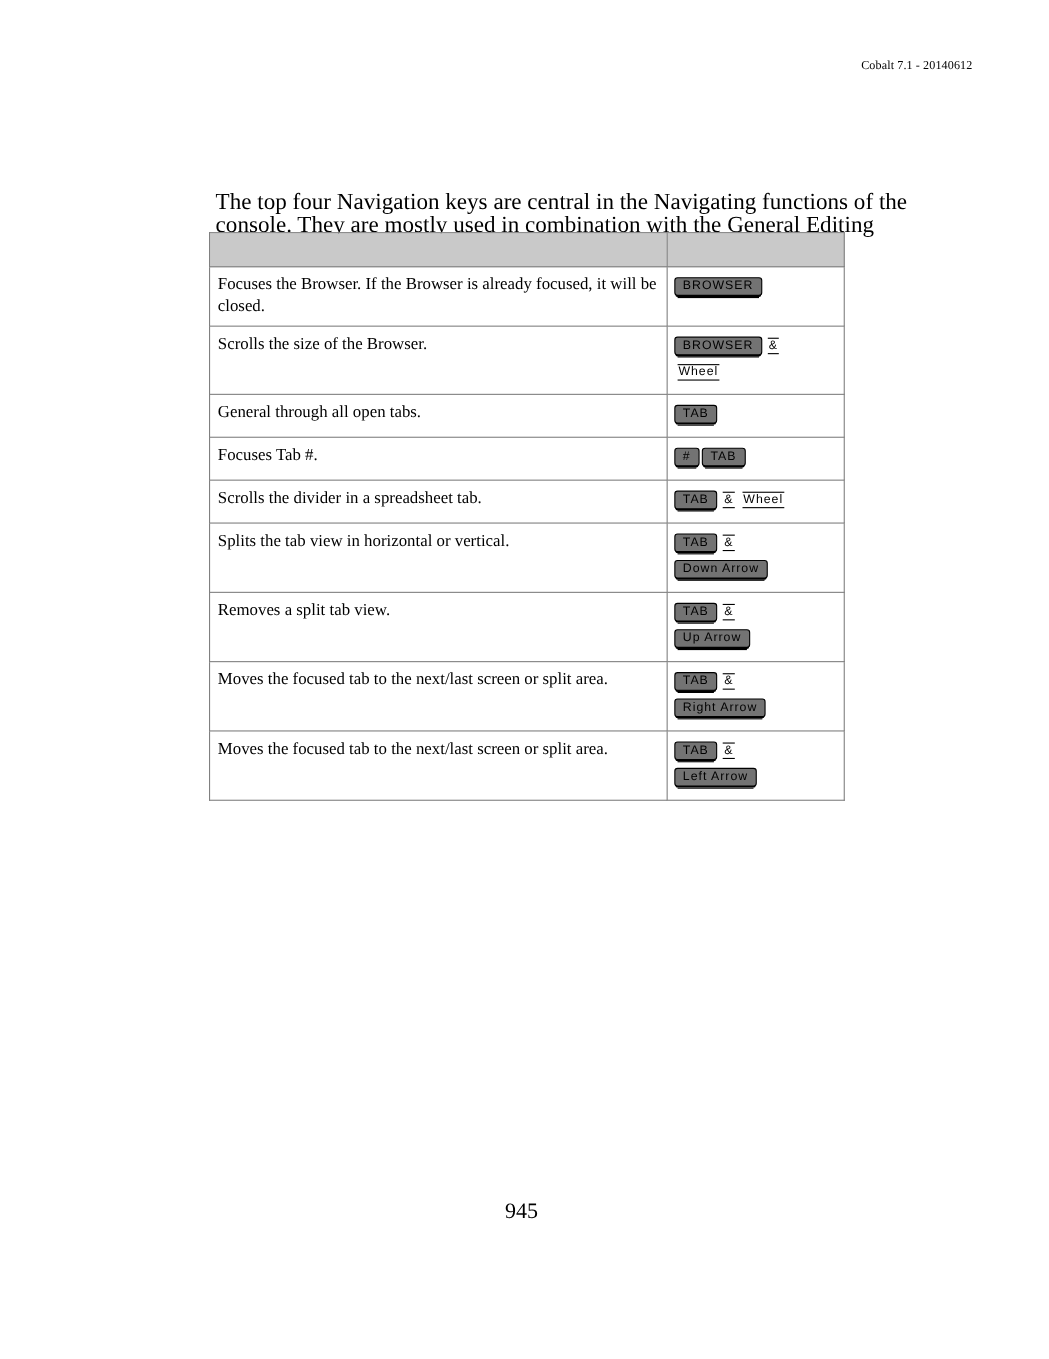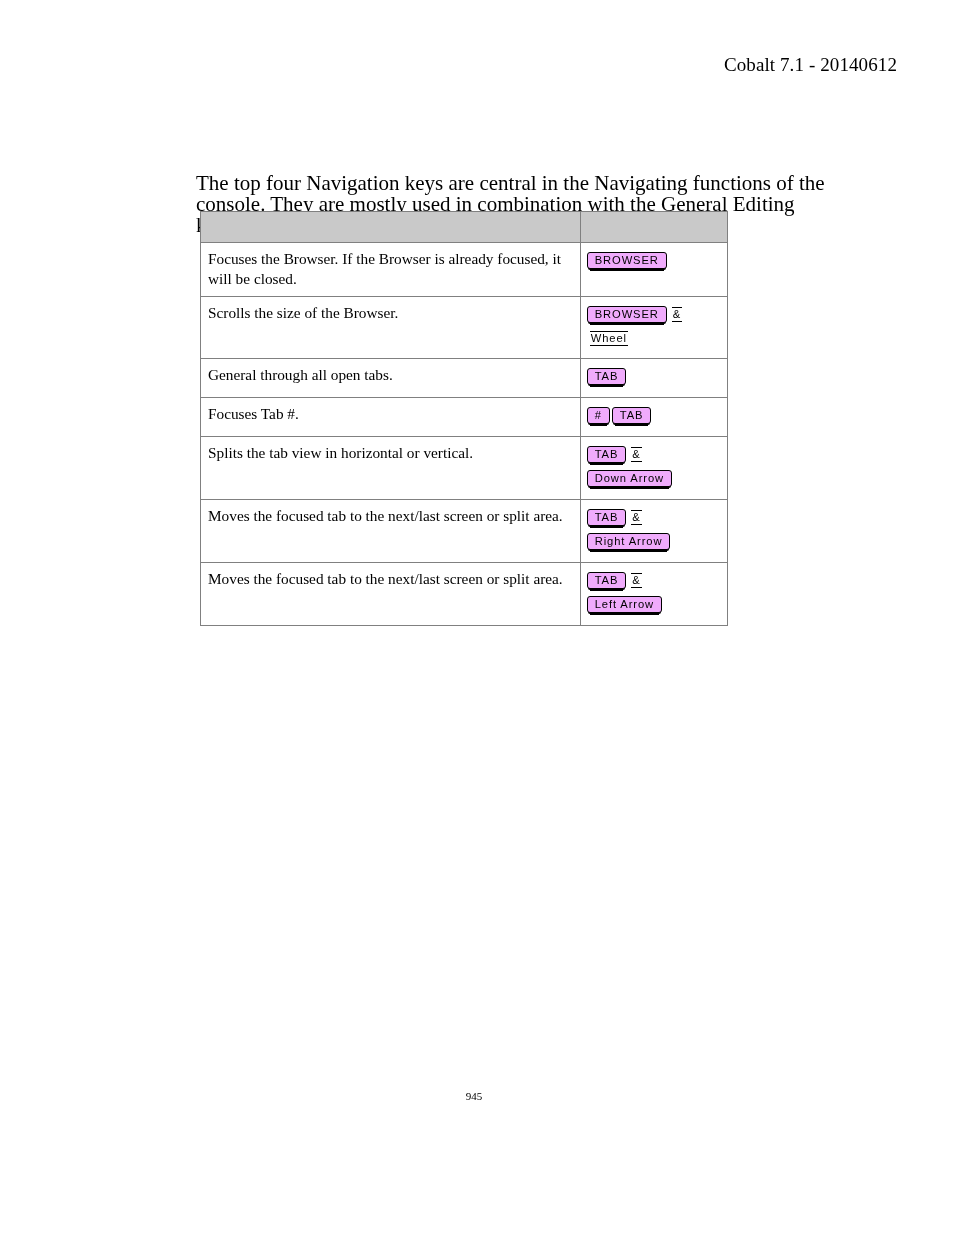--- a/index.html
+++ b/index.html
@@ -13,43 +13,43 @@
     position: relative;
     font-family: "Liberation Serif", "DejaVu Serif", serif;
     color: #000000;
     overflow: hidden;
   }
 
   
   .page-header {
     position: absolute;
     top: 54px;
-    right: 57px;
-    font-size: 19px;
+    right: 70px;
+    font-size: 11px;
     letter-spacing: 0.1px;
     white-space: nowrap;
   }
 
   
   .intro {
     position: absolute;
     top: 152px;
     left: 196px;
     width: 636px;
     font-size: 21px;
     line-height: 21px;
     text-align: left;
   }
 
   
   .key-table {
     position: absolute;
     top: 211px;
-    left: 200px;
-    width: 528px;
+    left: 190px;
+    width: 578px;
     border-collapse: collapse;
     table-layout: fixed;
   }
   .key-table td, .key-table th {
     border: 1px solid #808080;
     vertical-align: top;
     padding: 0;
   }
   .col-desc { width: 379px; }
   .col-keys { width: 147px; }
@@ -75,21 +75,21 @@
     position: relative;
     font-family: "Liberation Sans", "DejaVu Sans", sans-serif;
     font-size: 11.2px;
     line-height: 13px;
     letter-spacing: 0.9px;
     color: #000;
     border: 1px solid #000;
     border-radius: 3px;
     padding: 1px 7px 1px 7px;
     margin: 0 2px 4px 0;
-    background: #f0abfc;
+    background: #737373;
     white-space: nowrap;
     box-shadow: 0 2px 0 -1px #000;
   }
   .keycap::after {
     content: "";
     position: absolute;
     left: 2px;
     right: 2px;
     bottom: -3px;
     height: 1px;
@@ -113,21 +113,21 @@
   .keyline { display: block; white-space: nowrap; }
   .keyline + .keyline { margin-top: 1px; }
 
   
   .folio {
     position: absolute;
     top: 1090px;
     left: 0;
     width: 948px;
     text-align: center;
-    font-size: 11px;
+    font-size: 20px;
   }
 </style>
 </head>
 <body>
 
 <div class="page-header">Cobalt 7.1 - 20140612</div>
 
 <p class="intro">The top four Navigation keys are central in the Navigating functions of the console. They are mostly used in combination with the General Editing keys.</p>
 
 <table class="key-table">
@@ -161,24 +161,37 @@
           <span class="keyline"><span class="keycap">TAB</span></span>
         </td>
       </tr>
       <tr>
         <td class="desc">Focuses Tab #.</td>
         <td class="keys">
           <span class="keyline"><span class="keycap">#</span><span class="keycap">TAB</span></span>
         </td>
       </tr>
       <tr>
+        <td class="desc">Scrolls the divider in a spreadsheet tab.</td>
+        <td class="keys">
+          <span class="keyline"><span class="keycap">TAB</span><span class="token">&amp;</span><span class="token">Wheel</span></span>
+        </td>
+      </tr>
+      <tr>
         <td class="desc">Splits the tab view in horizontal or vertical.</td>
         <td class="keys">
           <span class="keyline"><span class="keycap">TAB</span><span class="token">&amp;</span></span>
           <span class="keyline"><span class="keycap">Down Arrow</span></span>
+        </td>
+      </tr>
+      <tr>
+        <td class="desc">Removes a split tab view.</td>
+        <td class="keys">
+          <span class="keyline"><span class="keycap">TAB</span><span class="token">&amp;</span></span>
+          <span class="keyline"><span class="keycap">Up Arrow</span></span>
         </td>
       </tr>
       <tr>
         <td class="desc">Moves the focused tab to the next/last screen or split area.</td>
         <td class="keys">
           <span class="keyline"><span class="keycap">TAB</span><span class="token">&amp;</span></span>
           <span class="keyline"><span class="keycap">Right Arrow</span></span>
         </td>
       </tr>
       <tr>

